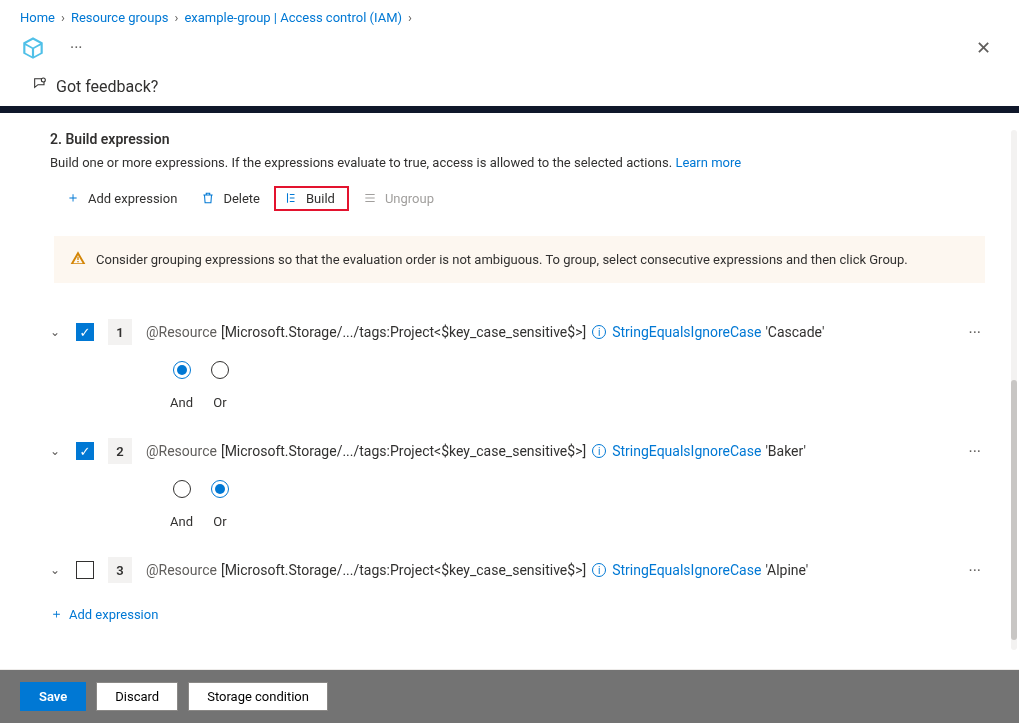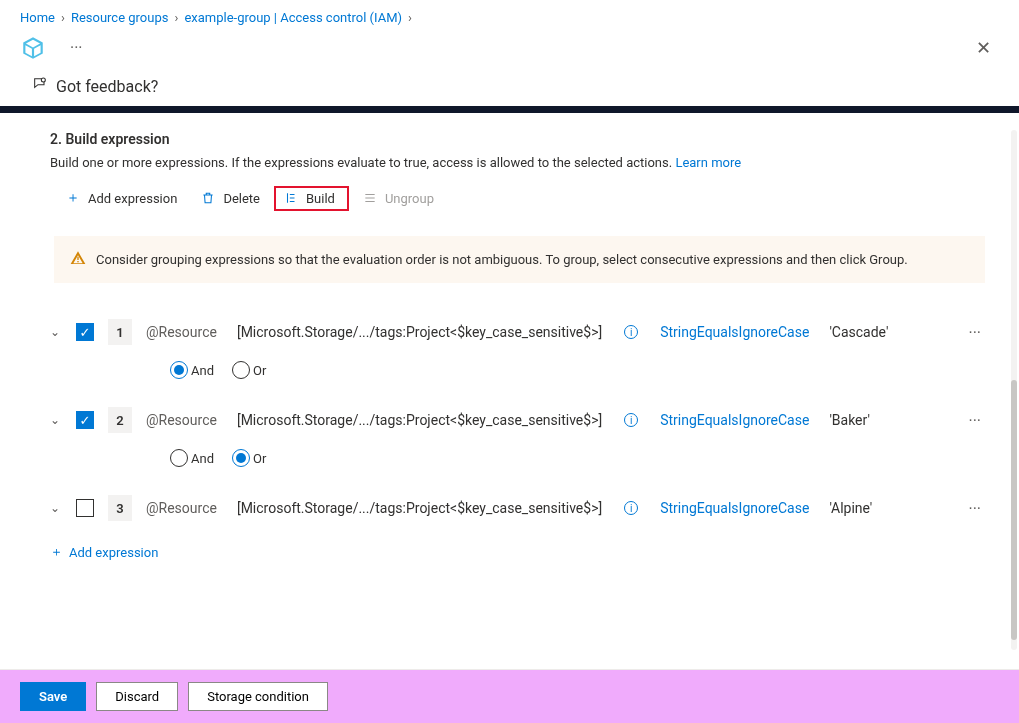--- a/index.html
+++ b/index.html
@@ -145,21 +145,21 @@
   .num-badge {
     width: 24px; height: 26px;
     background: #f3f2f1;
     display: inline-flex;
     align-items: center;
     justify-content: center;
     font-weight: 600;
     margin: 0 6px;
     flex-shrink: 0;
   }
-  .expr-text { flex: 1; font-size: 14px; display: flex; align-items: center; gap: 20px; flex-wrap: wrap; }
+  .expr-text { flex: 1; font-size: 14px; display: flex; align-items: center; gap: 4px; flex-wrap: wrap; }
   .res { color: #605e5c; }
   .bracket { color: #323130; }
   .info-ic {
     display: inline-flex;
     width: 14px; height: 14px;
     border: 1px solid #0078d4;
     border-radius: 50%;
     align-items: center;
     justify-content: center;
     font-size: 10px;
@@ -172,21 +172,21 @@
     font-size: 16px;
     cursor: pointer;
     padding: 0 8px;
   }
   .logic-row {
     display: flex;
     align-items: center;
     gap: 18px;
     padding: 10px 0 22px 120px;
   }
-  .radio-group { display: flex; align-items: center; gap: 3px; cursor: pointer; }
+  .radio-group { display: flex; align-items: center; gap: 16px; cursor: pointer; flex-direction: column; }
   .radio {
     width: 18px; height: 18px;
     border: 1px solid #323130;
     border-radius: 50%;
     display: inline-flex;
     align-items: center;
     justify-content: center;
   }
   .radio.selected { border-color: #0078d4; }
   .radio.selected::after {
@@ -200,21 +200,21 @@
     color: #0078d4; font-size: 13px;
     margin-top: 16px; cursor: pointer;
   }
   .footer {
     position: absolute;
     bottom: 0; left: 0; right: 0;
     border-top: 1px solid #edebe9;
     padding: 12px 20px;
     display: flex;
     gap: 10px;
-    background: #f0abfc;
+    background: #737373;
   }
   .btn {
     padding: 6px 18px;
     font-size: 13px;
     font-family: inherit;
     border: 1px solid #8a8886;
     background: #fff;
     cursor: pointer;
   }
   .btn.primary {

